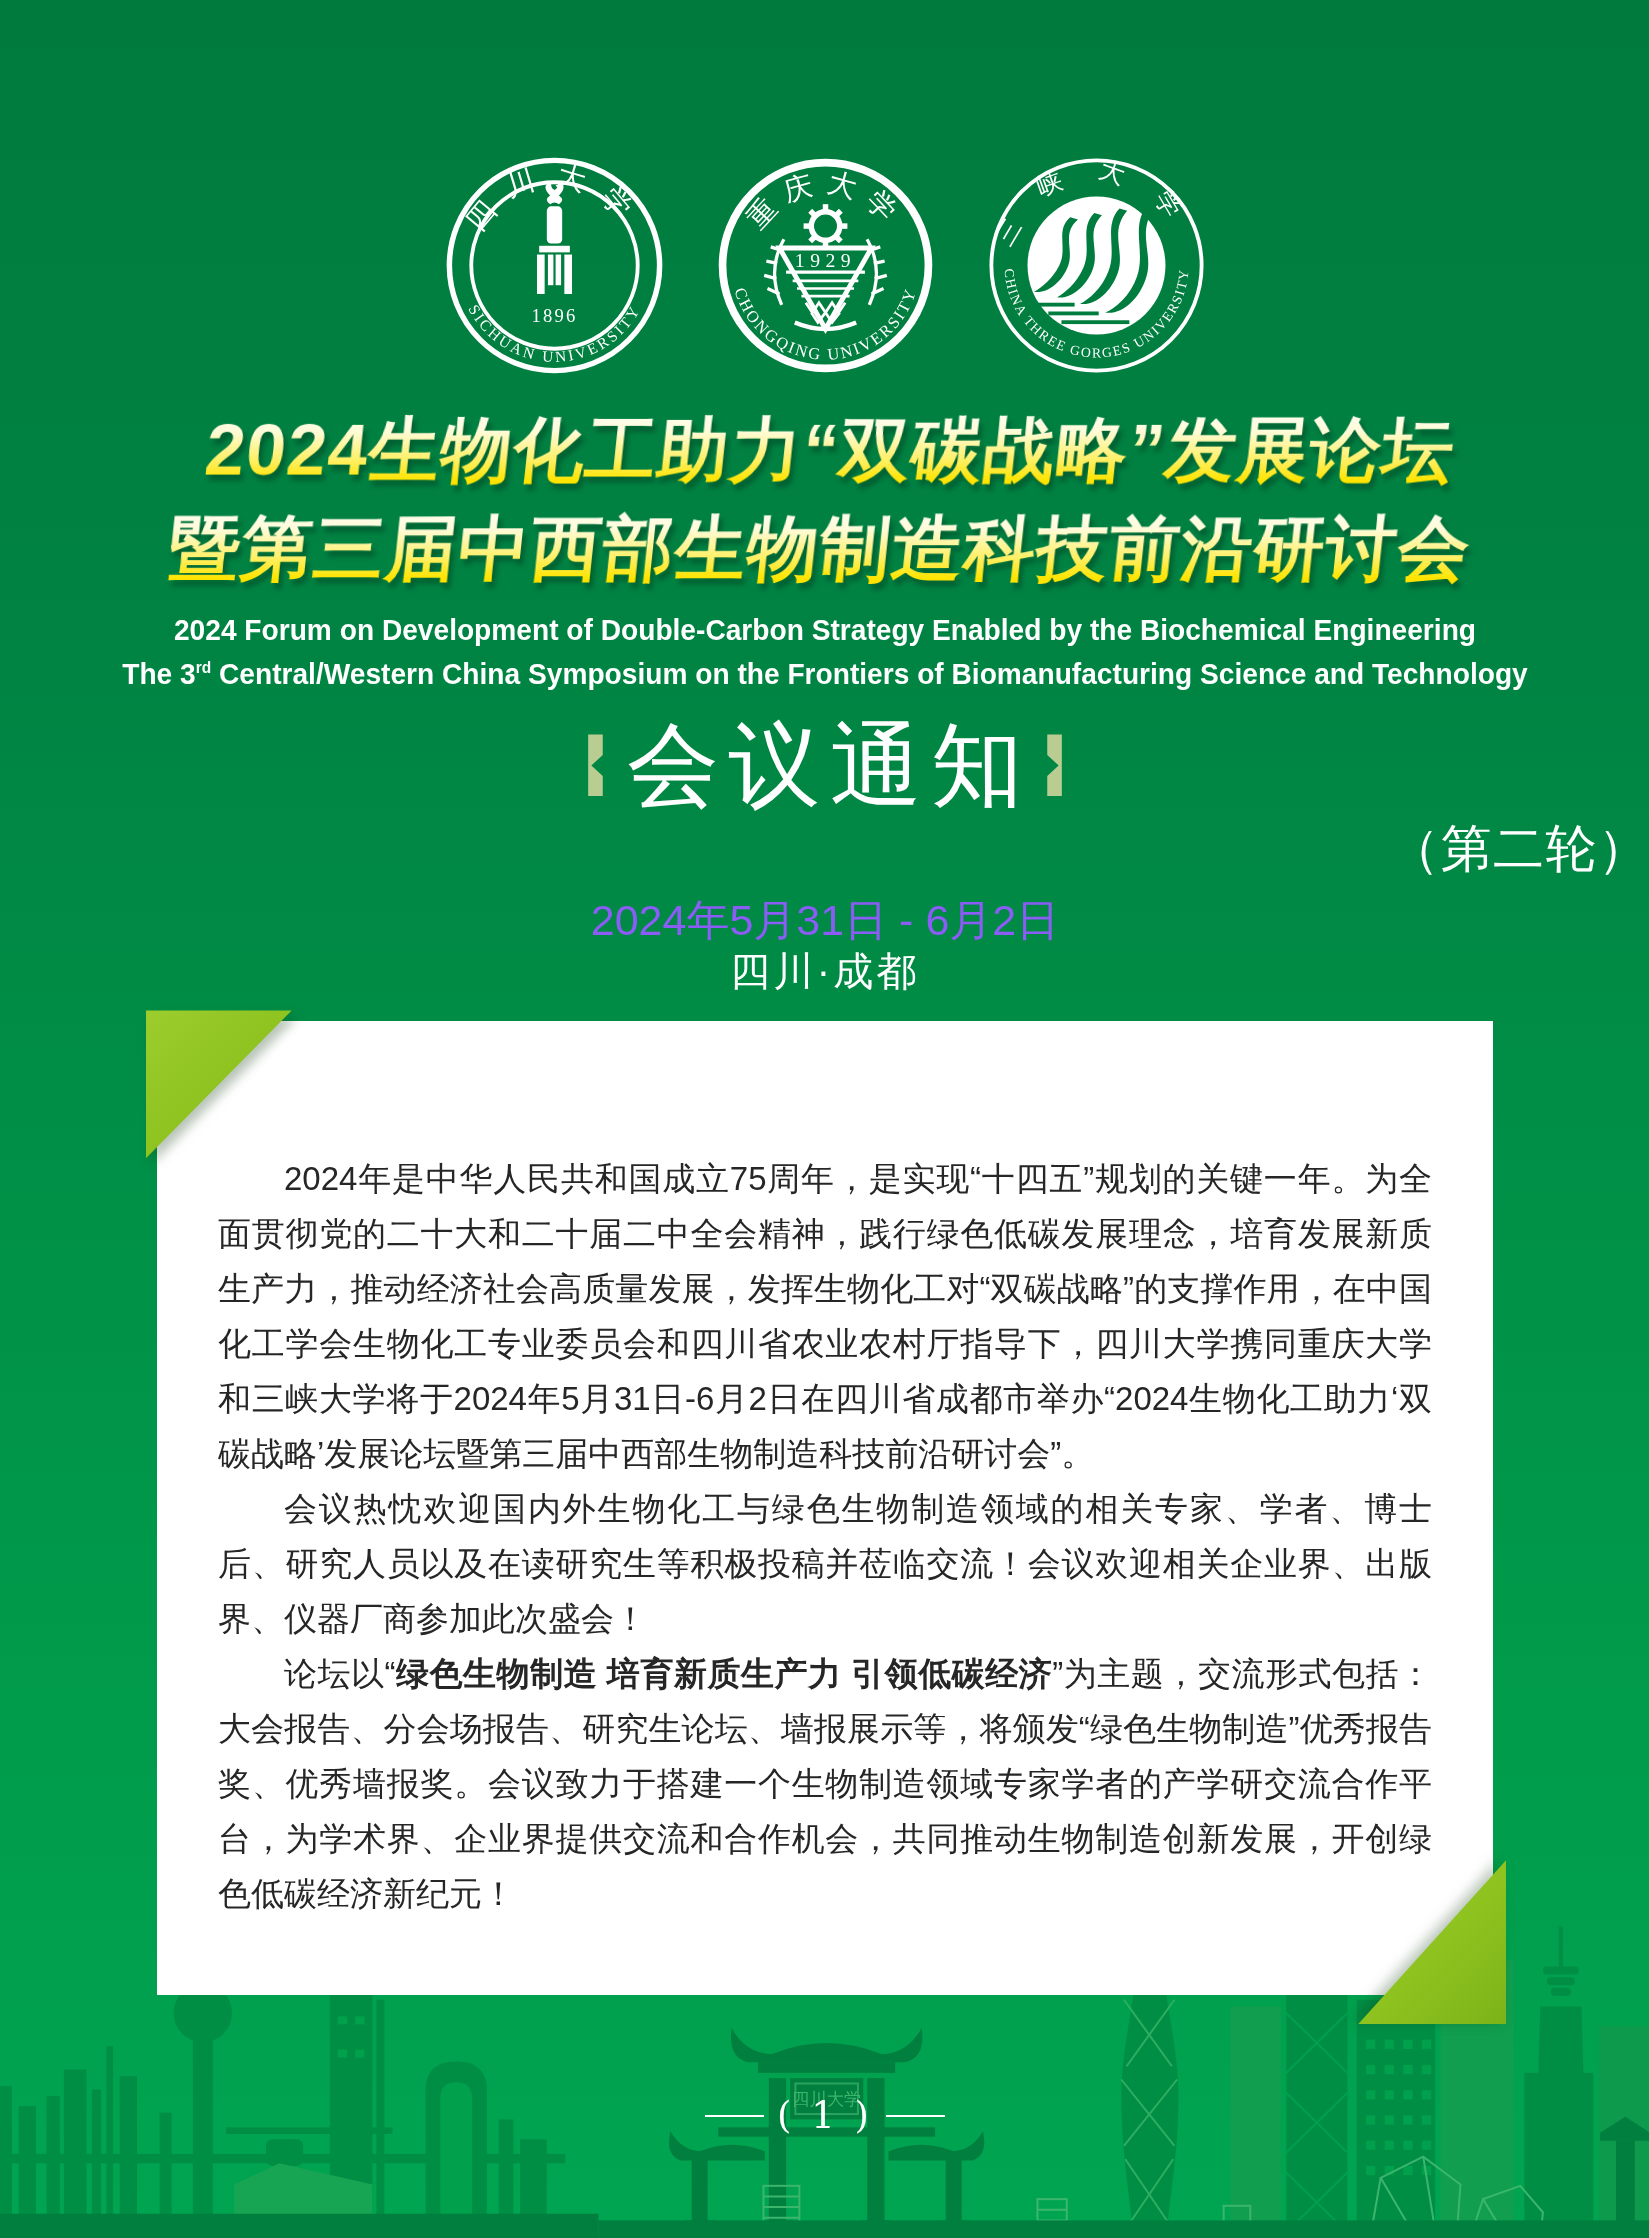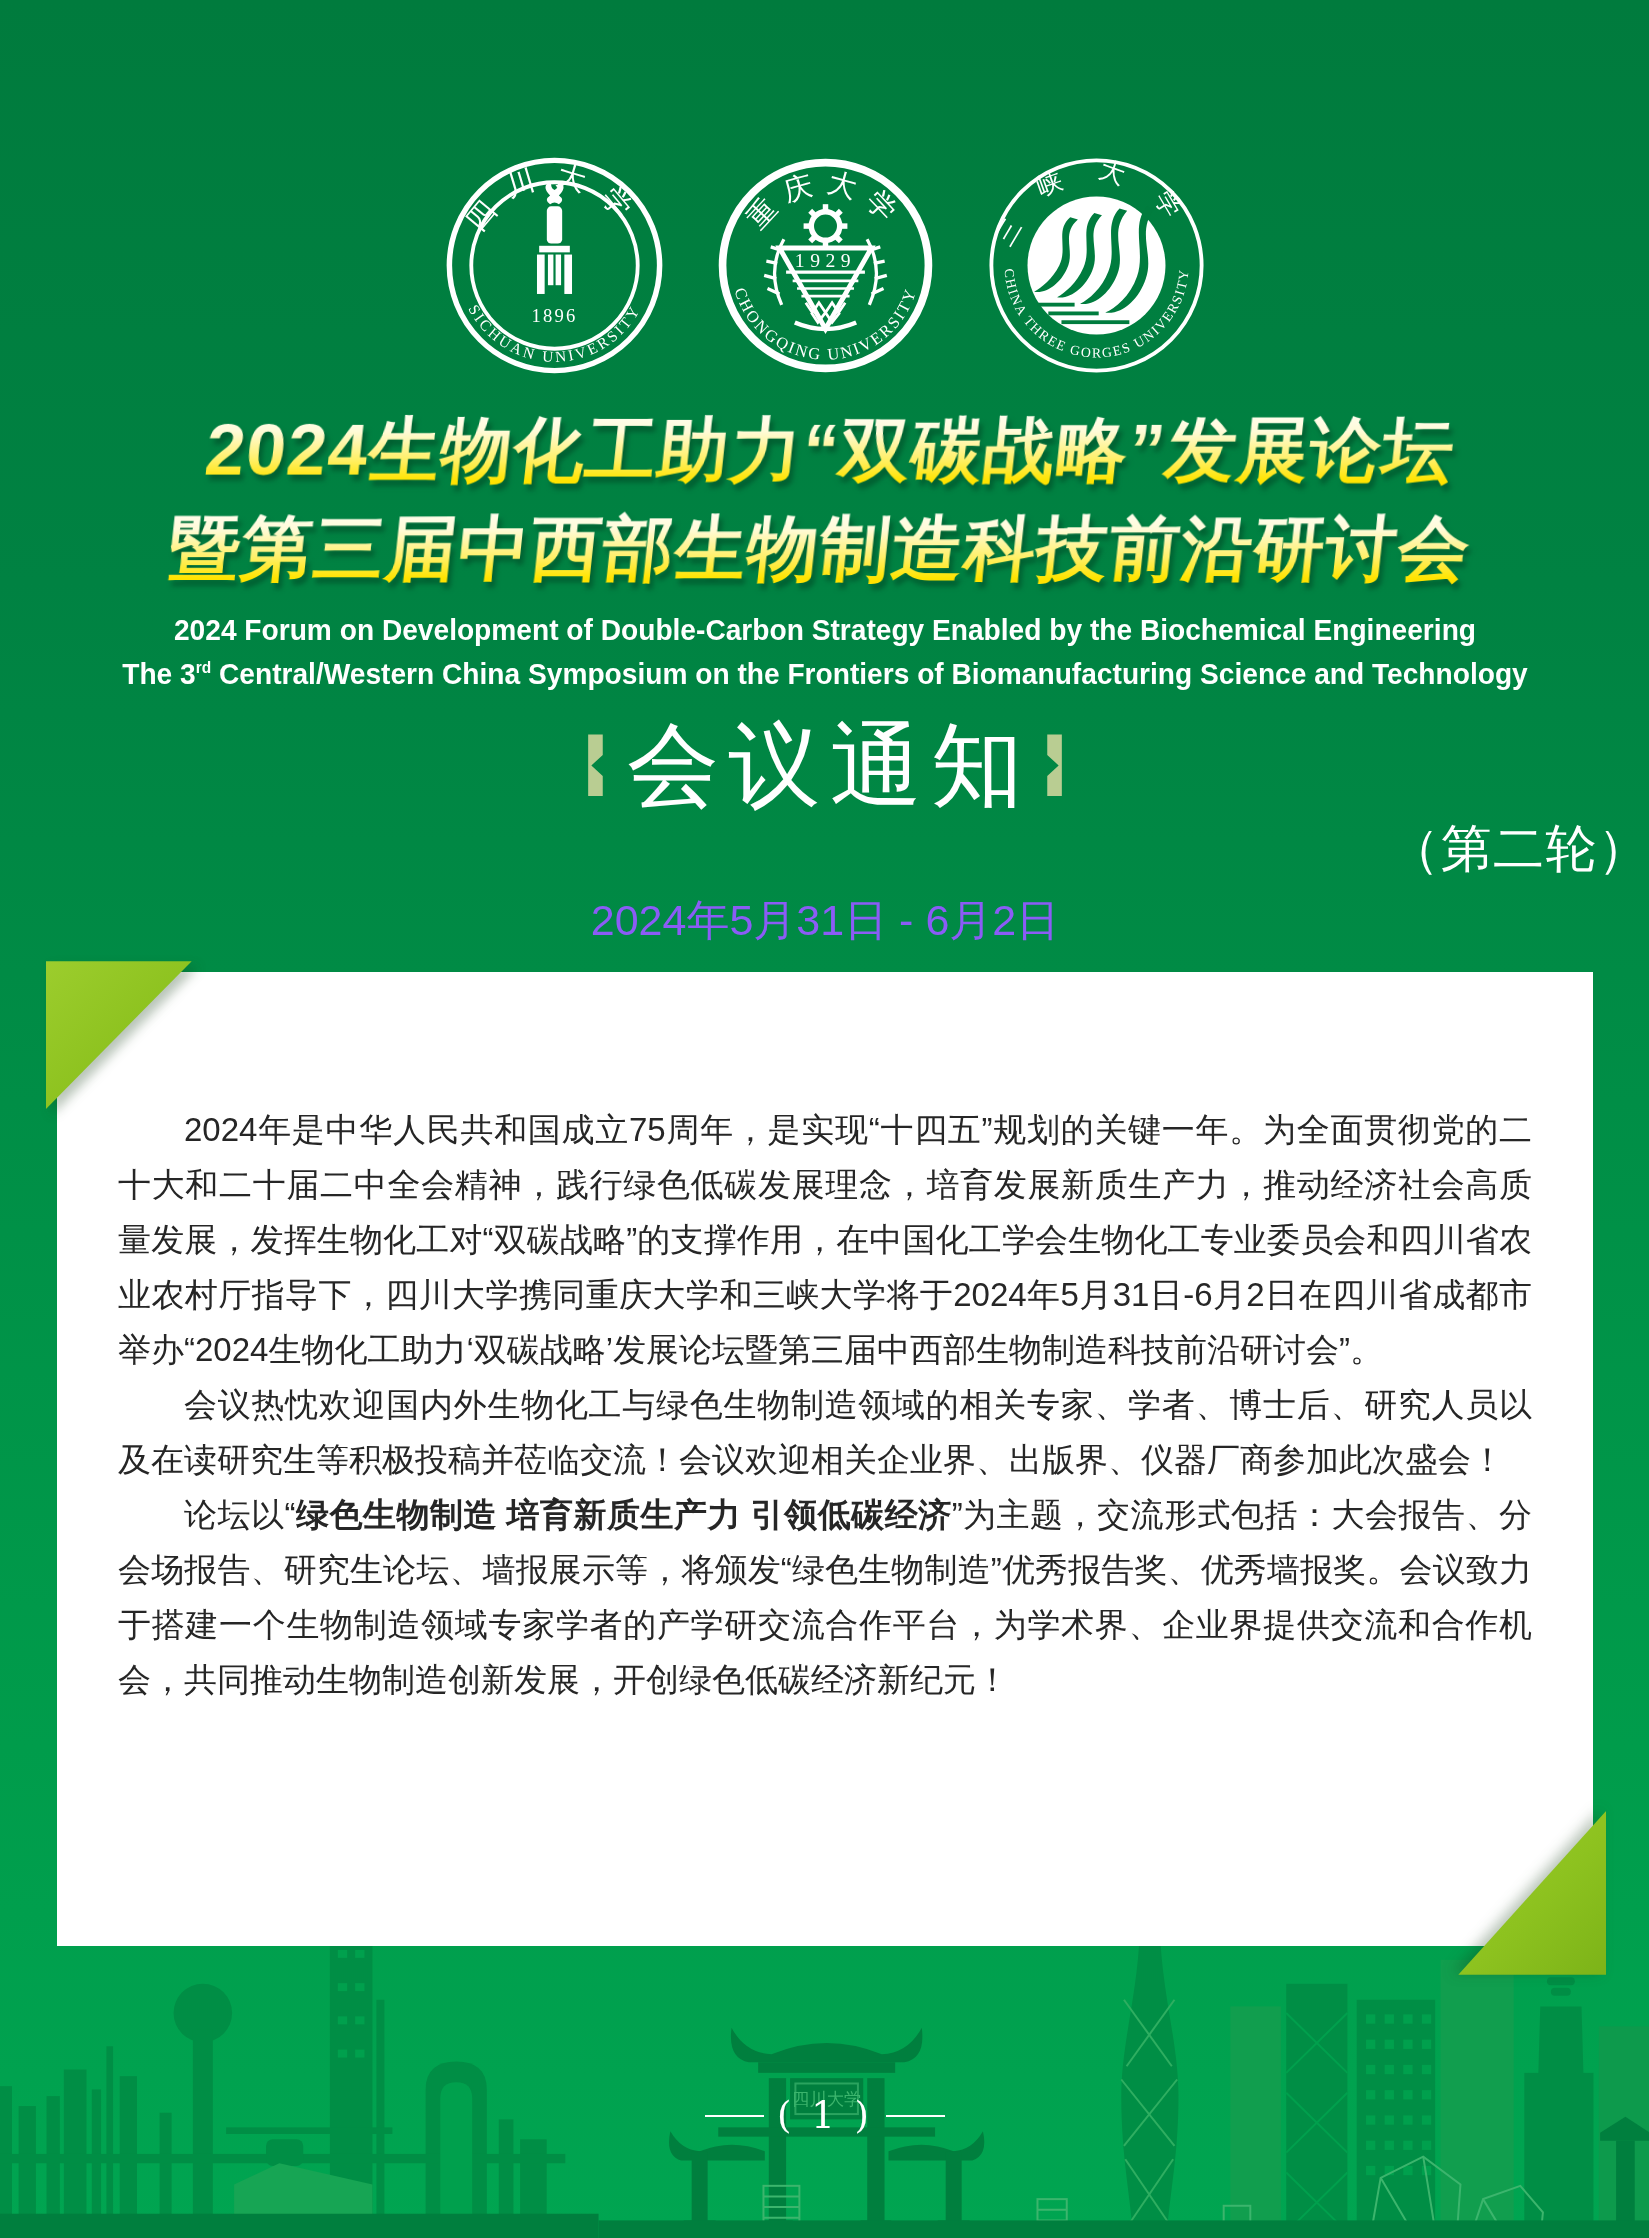--- a/index.html
+++ b/index.html
@@ -34,21 +34,21 @@
   .bracket{width:14.6px;height:62px;background:#b9cd92;flex:0 0 auto;}
   .bracket.left{clip-path:polygon(0 0,100% 0,100% 33%,22% 50%,100% 67%,100% 100%,0 100%);}
   .bracket.right{clip-path:polygon(0 0,100% 0,100% 100%,0 100%,0 67%,78% 50%,0 33%);}
 
   .round{margin-top:9.3px;text-align:right;color:#ffffff;font-size:51px;line-height:56px;letter-spacing:1.3px;}
   .date{margin-top:20px;text-align:center;color:#8b5cf6;font-size:43px;line-height:47px;}
   .city{margin-top:5.3px;text-align:center;color:#ffffff;font-size:40px;line-height:44px;letter-spacing:3.3px;}
 
   
   .card{
-    position:relative;z-index:2;width:1536px;height:974px;margin:28px auto 0;
+    position:relative;z-index:2;width:1336px;height:974px;margin:28px auto 0;
     background:#ffffff;box-sizing:border-box;padding:130px 61px 0 61px;
   }
   .card p{margin:0;font-size:33px;line-height:55px;color:#262626;text-align:justify;text-indent:2em;}
   .card p b{font-weight:bold;}
   .tri-wrap{position:absolute;pointer-events:none;}
   .tri-wrap.tl{left:-11.3px;top:-10.6px;filter:drop-shadow(6px 6px 5.3px rgba(20,60,20,.30));}
   .tri-wrap.br{right:-13.3px;bottom:-29px;filter:drop-shadow(-6px -1.3px 6.6px rgba(20,60,20,.30));}
   .tri{width:146px;height:148px;background:linear-gradient(135deg,#9ccd2d 0%,#8dc21f 55%,#7cb318 100%);}
   .tri.tl{clip-path:polygon(0 0,100% 0,0 100%);}
   .tri.br{width:148px;height:164px;clip-path:polygon(100% 0,100% 100%,0 100%);}
@@ -178,20 +178,21 @@
     <div><span>The 3</span><sup>rd</sup><span> Central/Western China Symposium on the Frontiers of Biomanufacturing Science and Technology</span></div>
   </div>
 
   <div class="notice-row">
     <span class="bracket left"></span>
     <span class="notice-heading">会议通知</span>
     <span class="bracket right"></span>
   </div>
   <div class="round">（第二轮）</div>
   <div class="date">2024年5月31日 - 6月2日</div>
+  <div class="city">四川·成都</div>
 
   <div class="card">
     <div class="tri-wrap tl">
         <div class="tri tl"></div>
       </div>
     <div class="tri-wrap br">
         <div class="tri br"></div>
       </div>
     <p>2024年是中华人民共和国成立75周年，是实现“十四五”规划的关键一年。为全面贯彻党的二十大和二十届二中全会精神，践行绿色低碳发展理念，培育发展新质生产力，推动经济社会高质量发展，发挥生物化工对“双碳战略”的支撑作用，在中国化工学会生物化工专业委员会和四川省农业农村厅指导下，四川大学携同重庆大学和三峡大学将于2024年5月31日-6月2日在四川省成都市举办“2024生物化工助力‘双碳战略’发展论坛暨第三届中西部生物制造科技前沿研讨会”。</p>
     <p>会议热忱欢迎国内外生物化工与绿色生物制造领域的相关专家、学者、博士后、研究人员以及在读研究生等积极投稿并莅临交流！会议欢迎相关企业界、出版界、仪器厂商参加此次盛会！</p>

